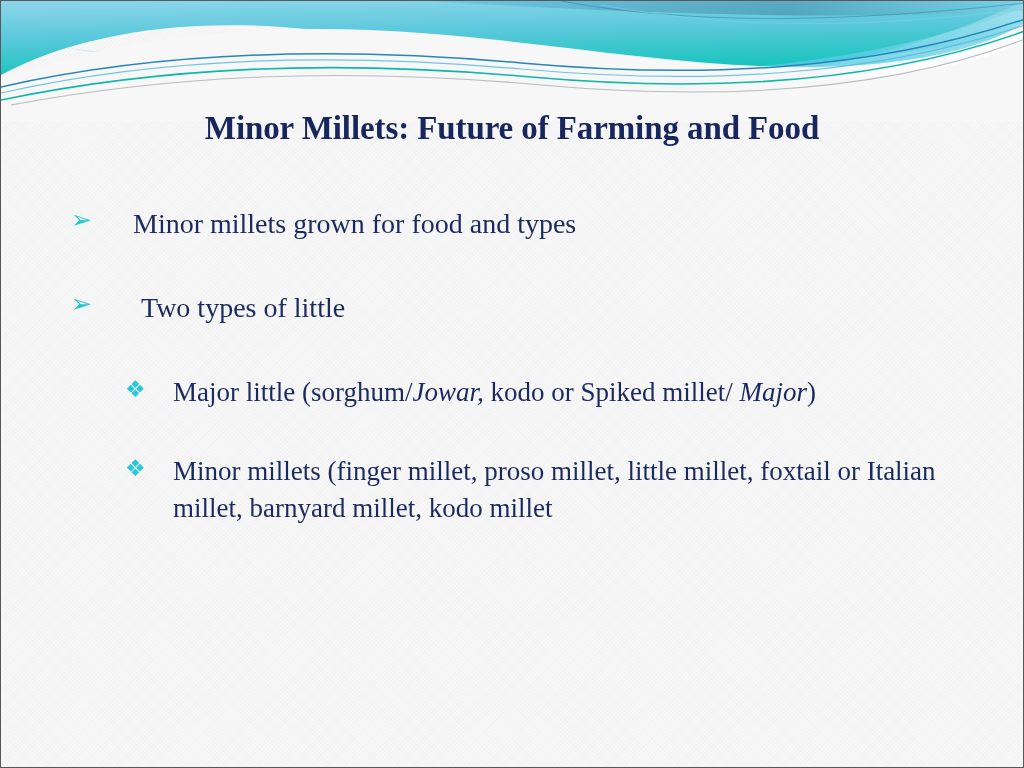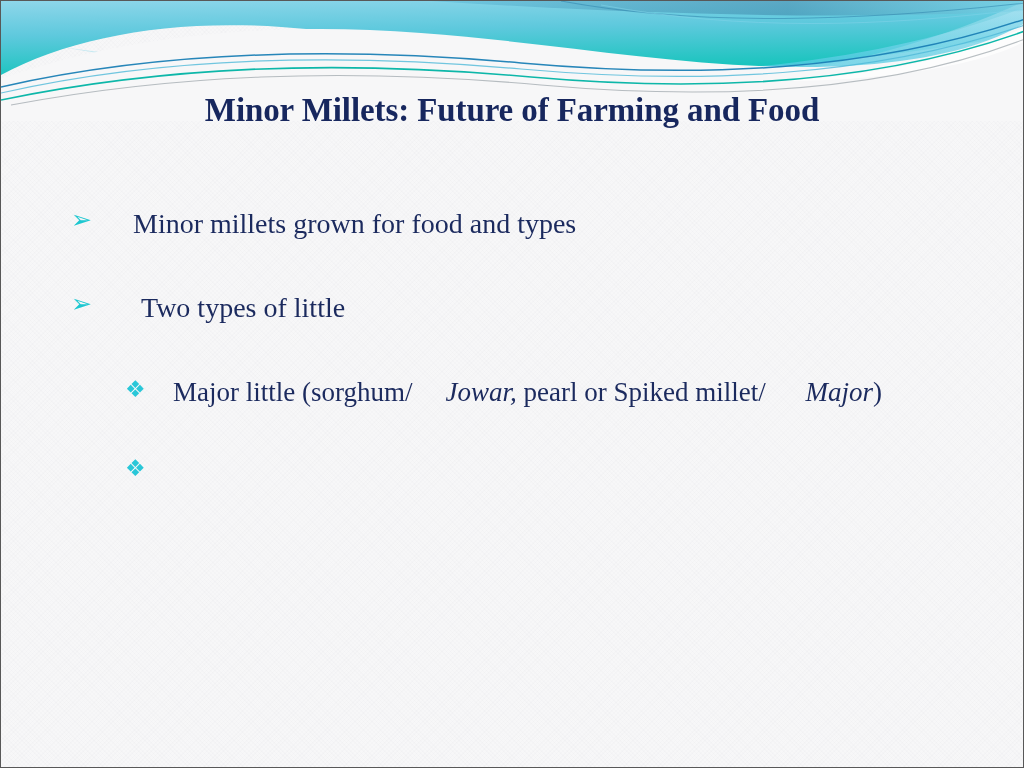--- a/index.html
+++ b/index.html
@@ -52,21 +52,21 @@
   .content {
     position: absolute;
     inset: 0;
     z-index: 3;
   }
 
   .slide-title {
     position: absolute;
     left: 0;
     right: 0;
-    top: 90px;
+    top: 108px;
     text-align: center;
     font-family: "Liberation Serif", "DejaVu Serif", serif;
     font-weight: bold;
     font-size: 33px;
     line-height: 1.18;
     letter-spacing: -0.1px;
     color: #17275e;
   }
 
   .body-list {
@@ -116,21 +116,20 @@
     position: absolute;
     left: 12px;
     top: 0px;
     color: #29c7d8;
     font-size: 23px;
     line-height: 1.38;
   }
 
   em.it {
     font-style: italic;
-    margin-left: 33px;
   }
 </style>
 </head>
 <body>
 
 <div class="slide">
 
   <div class="slide-texture"></div>
 
   <div class="header-art">
@@ -203,23 +202,24 @@
 
       <div class="bullet-l1 tight-indent">
         <span class="marker">➢</span>
         <span>Two types of little</span>
       </div>
 
       <div class="sub-group">
 
         <div class="bullet-l2">
           <span class="marker">❖</span>
-          <span class="rich"><span>Major little (sorghum/</span><em class="it">Jowar,</em><span> pearl or Spiked millet/ </span><em class="it">Major</em><span>)</span></span>
+          <span class="rich"><span>Major little (sorghum/</span><em class="it">Jowar,</em><span> kodo or Spiked millet/ </span><em class="it">Major</em><span>)</span></span>
         </div>
 
         <div class="bullet-l2">
           <span class="marker">❖</span>
+          <span class="rich"><span>Minor millets (finger millet, proso millet, little millet, foxtail or Italian millet, barnyard millet, kodo millet</span></span>
         </div>
 
       </div>
     </div>
   </div>
 </div>
 
 </body></html>

